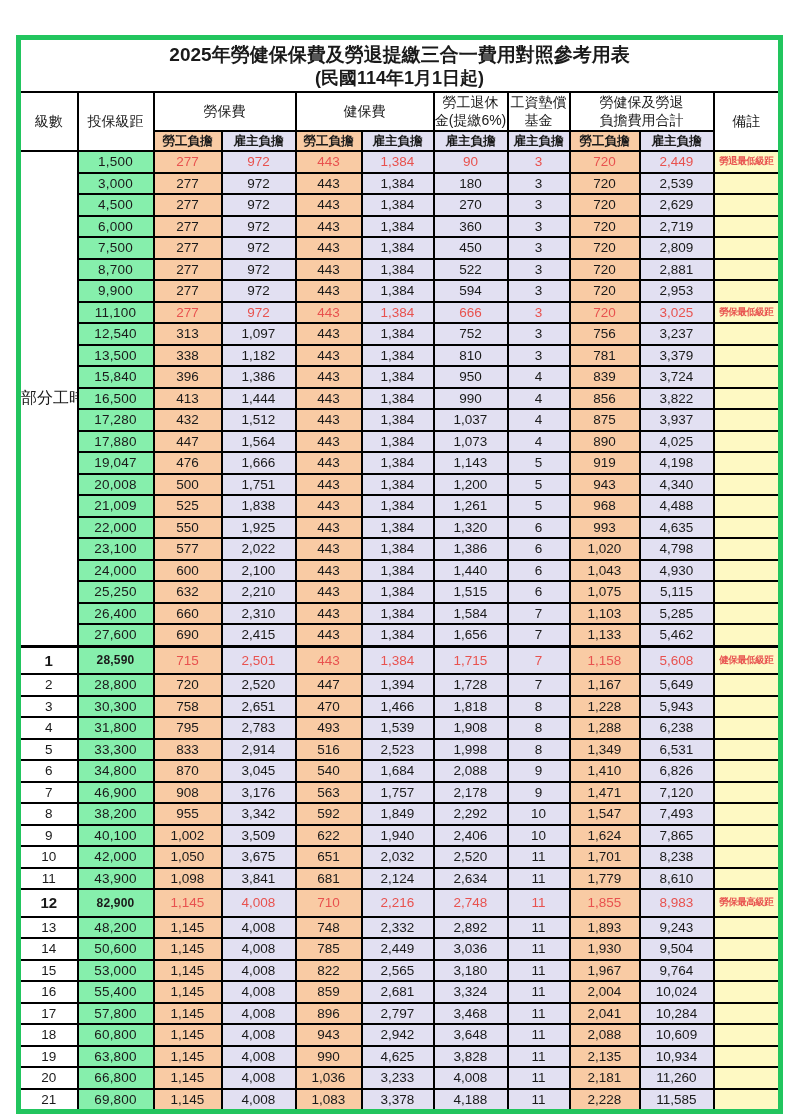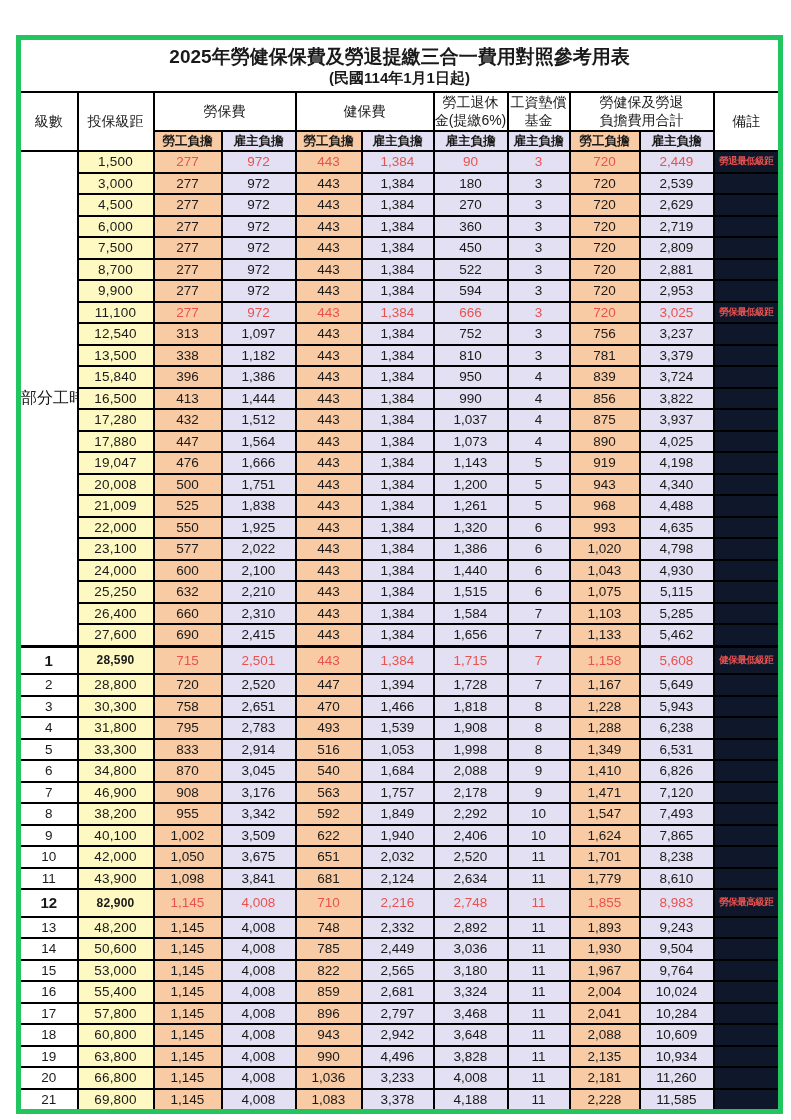--- a/index.html
+++ b/index.html
@@ -19,29 +19,29 @@
     border:2px solid #000;
     padding:0;
     text-align:center;
     vertical-align:middle;
     overflow:hidden;
     white-space:nowrap;
   }
   
   tr.title-row th{height:51px;border-bottom:2px solid #000;}
   .title-line{font-size:19px;font-weight:700;line-height:1.35;}
-  .subtitle-line{font-size:15px;font-weight:700;line-height:1.2;}
+  .subtitle-line{font-size:18px;font-weight:700;line-height:1.2;}
   
   tr.h1 th{height:37px;font-size:14px;font-weight:400;line-height:1.25;}
   tr.h2 th{height:18px;font-size:12.5px;font-weight:700;}
   
   tbody td{height:19.5px;font-size:13.5px;}
   tbody td.lv{background:#fff;}
-  tbody td.sal{background:#fef9c3;letter-spacing:0.2px;}
-  tbody td.rm{background:#0f172a;font-size:9.5px;font-weight:700;color:var(--red);letter-spacing:-0.5px;}
+  tbody td.sal{background:#86efac;letter-spacing:0.2px;}
+  tbody td.rm{background:#fef9c3;font-size:9.5px;font-weight:700;color:var(--red);letter-spacing:-0.5px;}
   .emp{background:var(--emp-bg);}
   .er{background:var(--er-bg);}
   tr.red td.v{color:var(--red);}
   tr.emph td{height:25.5px;}
   tr.emph td.sal{font-size:12px;font-weight:700;}
   tr.emph td.lv{font-size:15px;font-weight:700;}
   tr.sep td{border-top:3px solid #000;}
   td.pt{font-size:16px;}
 </style>
 </head>
@@ -427,21 +427,21 @@
         <td class="v emp">1,288</td>
         <td class="v er">6,238</td>
         <td class="rm"></td>
       </tr>
       <tr>
         <td class="lv">5</td>
         <td class="sal">33,300</td>
         <td class="v emp">833</td>
         <td class="v er">2,914</td>
         <td class="v emp">516</td>
-        <td class="v er">1,053</td>
+        <td class="v er">2,523</td>
         <td class="v er">1,998</td>
         <td class="v er">8</td>
         <td class="v emp">1,349</td>
         <td class="v er">6,531</td>
         <td class="rm"></td>
       </tr>
       <tr>
         <td class="lv">6</td>
         <td class="sal">34,800</td>
         <td class="v emp">870</td>
@@ -609,21 +609,21 @@
         <td class="v emp">2,088</td>
         <td class="v er">10,609</td>
         <td class="rm"></td>
       </tr>
       <tr>
         <td class="lv">19</td>
         <td class="sal">63,800</td>
         <td class="v emp">1,145</td>
         <td class="v er">4,008</td>
         <td class="v emp">990</td>
-        <td class="v er">4,496</td>
+        <td class="v er">4,625</td>
         <td class="v er">3,828</td>
         <td class="v er">11</td>
         <td class="v emp">2,135</td>
         <td class="v er">10,934</td>
         <td class="rm"></td>
       </tr>
       <tr>
         <td class="lv">20</td>
         <td class="sal">66,800</td>
         <td class="v emp">1,145</td>

